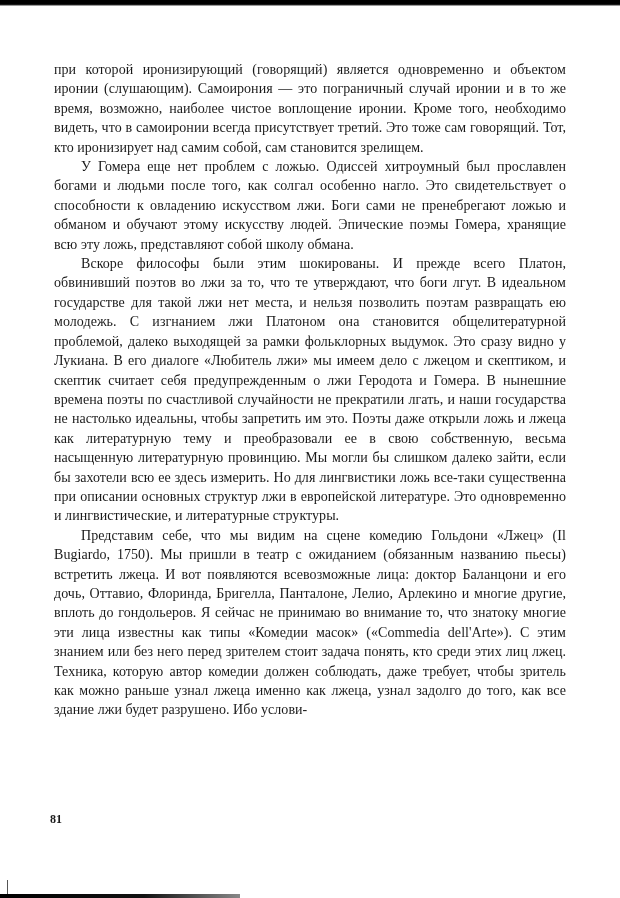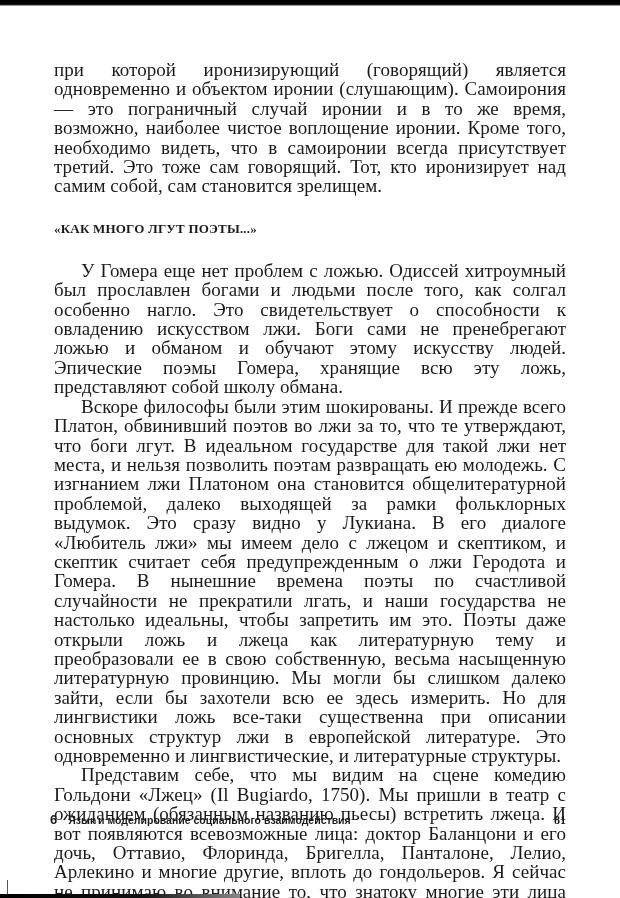--- a/index.html
+++ b/index.html
@@ -16,21 +16,21 @@
     position: absolute; left: 0; bottom: 0; width: 240px; height: 4px;
     background: linear-gradient(90deg, #000 0, #111 60%, #888 100%);
   }
   .scan-tick {
     position: absolute; left: 7px; bottom: 4px; width: 1px; height: 14px; background: #555;
   }
   .page {
     position: absolute; left: 54px; top: 60px; width: 512px;
   }
   .text-block p {
-    margin: 0; font-size: 19px; line-height: 19.4px; text-align: justify;
+    margin: 0; font-size: 14px; line-height: 19.4px; text-align: justify;
     letter-spacing: 0.05px;
   }
   .text-block p.indent { text-indent: 27px; font-family: Liberation Serif, serif; }
   .heading {
     margin: 25px 0 24px 0; font-size: 13px; font-weight: bold; letter-spacing: 0.2px;
     font-family: "Liberation Serif", serif;
   }
   .footer {
     position: absolute; left: 50px; top: 812px; width: 516px;
     display: flex; justify-content: space-between; align-items: baseline;
@@ -40,29 +40,24 @@
   .footer-right { font-size: 12px; font-weight: bold; }
 </style>
 </head>
 <body>
 
 <div class="scan-top"></div>
 
 <div class="page">
   <div class="text-block">
     <p>при которой иронизирующий (говорящий) является одновременно и объектом иронии (слушающим). Самоирония — это пограничный случай иронии и в то же время, возможно, наиболее чистое воплощение иронии. Кроме того, необходимо видеть, что в самоиронии всегда присутствует третий. Это тоже сам говорящий. Тот, кто иронизирует над самим собой, сам становится зрелищем.</p>
-    <div class="heading">«КАК МНОГО ЛГУТ ПОЭТЫ...»</div>
     <p class="indent">У Гомера еще нет проблем с ложью. Одиссей хитроумный был прославлен богами и людьми после того, как солгал особенно нагло. Это свидетельствует о способности к овладению искусством лжи. Боги сами не пренебрегают ложью и обманом и обучают этому искусству людей. Эпические поэмы Гомера, хранящие всю эту ложь, представляют собой школу обмана.</p>
     <p class="indent">Вскоре философы были этим шокированы. И прежде всего Платон, обвинивший поэтов во лжи за то, что те утверждают, что боги лгут. В идеальном государстве для такой лжи нет места, и нельзя позволить поэтам развращать ею молодежь. С изгнанием лжи Платоном она становится общелитературной проблемой, далеко выходящей за рамки фольклорных выдумок. Это сразу видно у Лукиана. В его диалоге «Любитель лжи» мы имеем дело с лжецом и скептиком, и скептик считает себя предупрежденным о лжи Геродота и Гомера. В нынешние времена поэты по счастливой случайности не прекратили лгать, и наши государства не настолько идеальны, чтобы запретить им это. Поэты даже открыли ложь и лжеца как литературную тему и преобразовали ее в свою собственную, весьма насыщенную литературную провинцию. Мы могли бы слишком далеко зайти, если бы захотели всю ее здесь измерить. Но для лингвистики ложь все-таки существенна при описании основных структур лжи в европейской литературе. Это одновременно и лингвистические, и литературные структуры.</p>
     <p class="indent">Представим себе, что мы видим на сцене комедию Гольдони «Лжец» (Il Bugiardo, 1750). Мы пришли в театр с ожиданием (обязанным названию пьесы) встретить лжеца. И вот появляются всевозможные лица: доктор Баланцони и его дочь, Оттавио, Флоринда, Бригелла, Панталоне, Лелио, Арлекино и многие другие, вплоть до гондольеров. Я сейчас не принимаю во внимание то, что знатоку многие эти лица известны как типы «Комедии масок» («Commedia dell'Arte»). С этим знанием или без него перед зрителем стоит задача понять, кто среди этих лиц лжец. Техника, которую автор комедии должен соблюдать, даже требует, чтобы зритель как можно раньше узнал лжеца именно как лжеца, узнал задолго до того, как все здание лжи будет разрушено. Ибо услови-</p>
   </div>
 </div>
 
 <div class="footer">
-  <div class="footer-left">
-    <span class="sig">6</span>
-    <span>Язык и моделирование социального взаимодействия</span>
-  </div>
   <div class="footer-right">81</div>
 </div>
 
 <div class="scan-tick"></div>
 <div class="scan-bottom"></div>
 
 </body></html>

